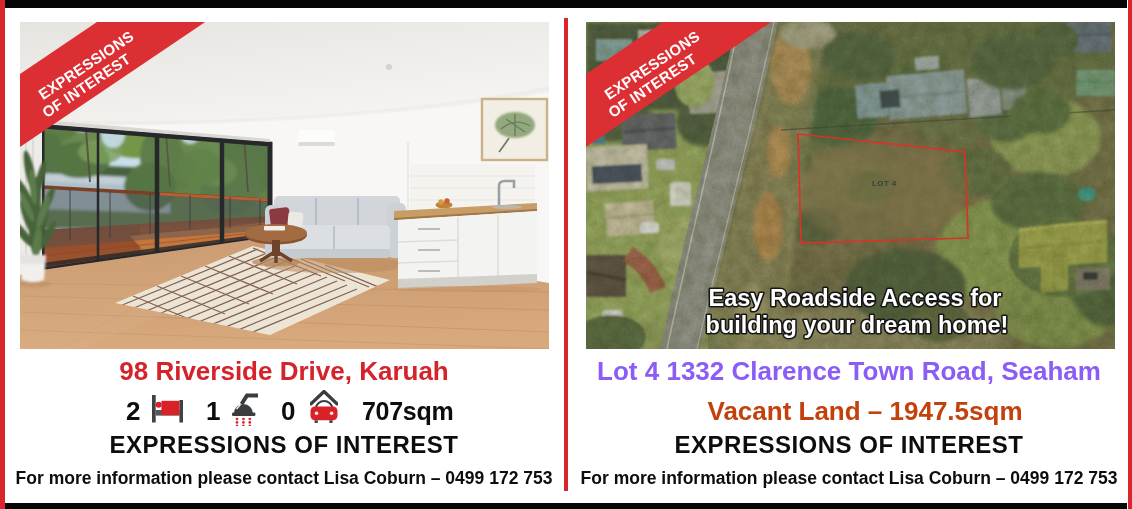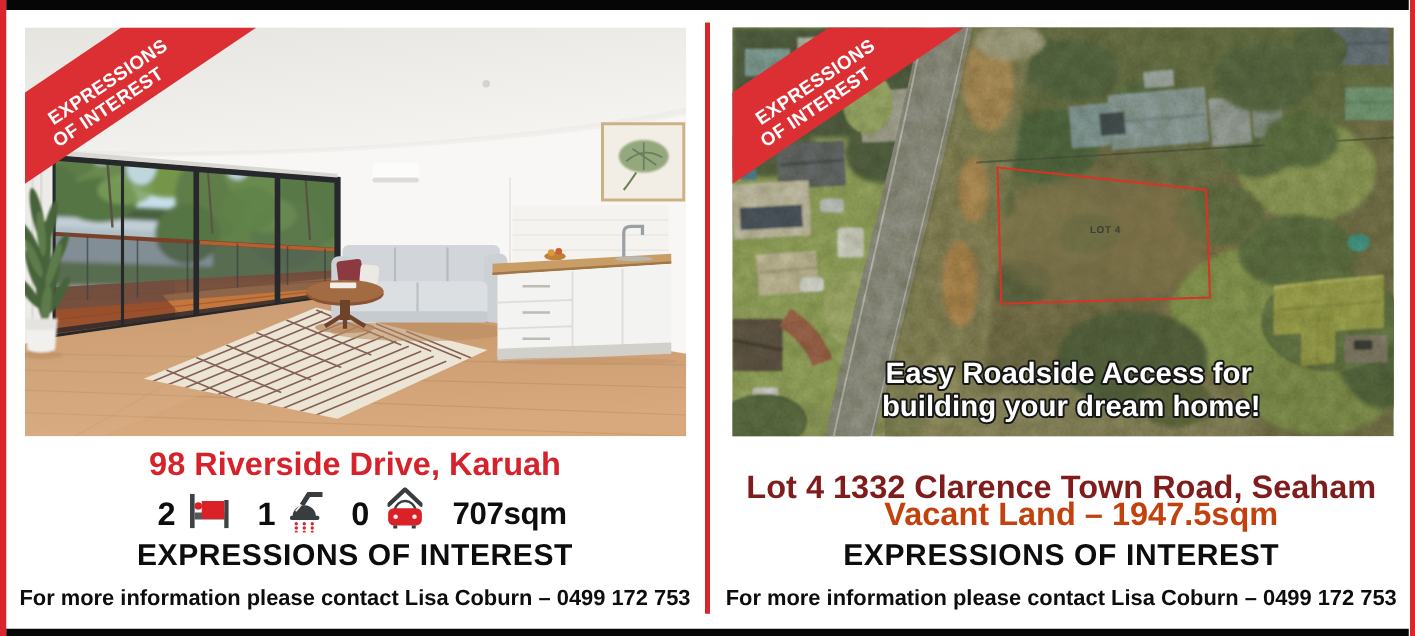--- a/index.html
+++ b/index.html
@@ -474,19 +474,19 @@
     <rect x="19.4" y="30.3" width="3.2" height="2.6" fill="#3a3d3f"></rect>
   </svg>
 
   <div class="abs" style="left:362px;top:398px;font-size:25px;font-weight:bold;color:#0d0d0d;line-height:26px;letter-spacing:-0.3px;">707sqm</div>
 </div>
 
 <div class="abs" style="left:4px;top:432px;width:560px;text-align:center;font-size:24px;font-weight:bold;color:#0d0d0d;line-height:25px;letter-spacing:0.5px;">EXPRESSIONS OF INTEREST</div>
 
 <div class="abs" style="left:4px;top:468px;width:560px;text-align:center;font-size:17.5px;font-weight:bold;color:#0d0d0d;line-height:20px;">For more information please contact Lisa Coburn – 0499 172 753</div>
 
-<div class="abs" style="left:568px;top:376px;width:562px;text-align:center;font-size:26px;font-weight:bold;color:#7f1d1d;line-height:26px;">Lot 4 1332 Clarence Town Road, Seaham</div>
+<div class="abs" style="left:568px;top:358px;width:562px;text-align:center;font-size:26px;font-weight:bold;color:#8b5cf6;line-height:26px;">Lot 4 1332 Clarence Town Road, Seaham</div>
 
 <div class="abs" style="left:584px;top:400px;width:562px;text-align:center;font-size:26px;font-weight:bold;color:#c2410c;line-height:23px;">Vacant Land – 1947.5sqm</div>
 
 <div class="abs" style="left:568px;top:432px;width:562px;text-align:center;font-size:24px;font-weight:bold;color:#0d0d0d;line-height:25px;letter-spacing:0.5px;">EXPRESSIONS OF INTEREST</div>
 
 <div class="abs" style="left:568px;top:468px;width:562px;text-align:center;font-size:17.5px;font-weight:bold;color:#0d0d0d;line-height:20px;">For more information please contact Lisa Coburn – 0499 172 753</div>
 
 </body></html>

